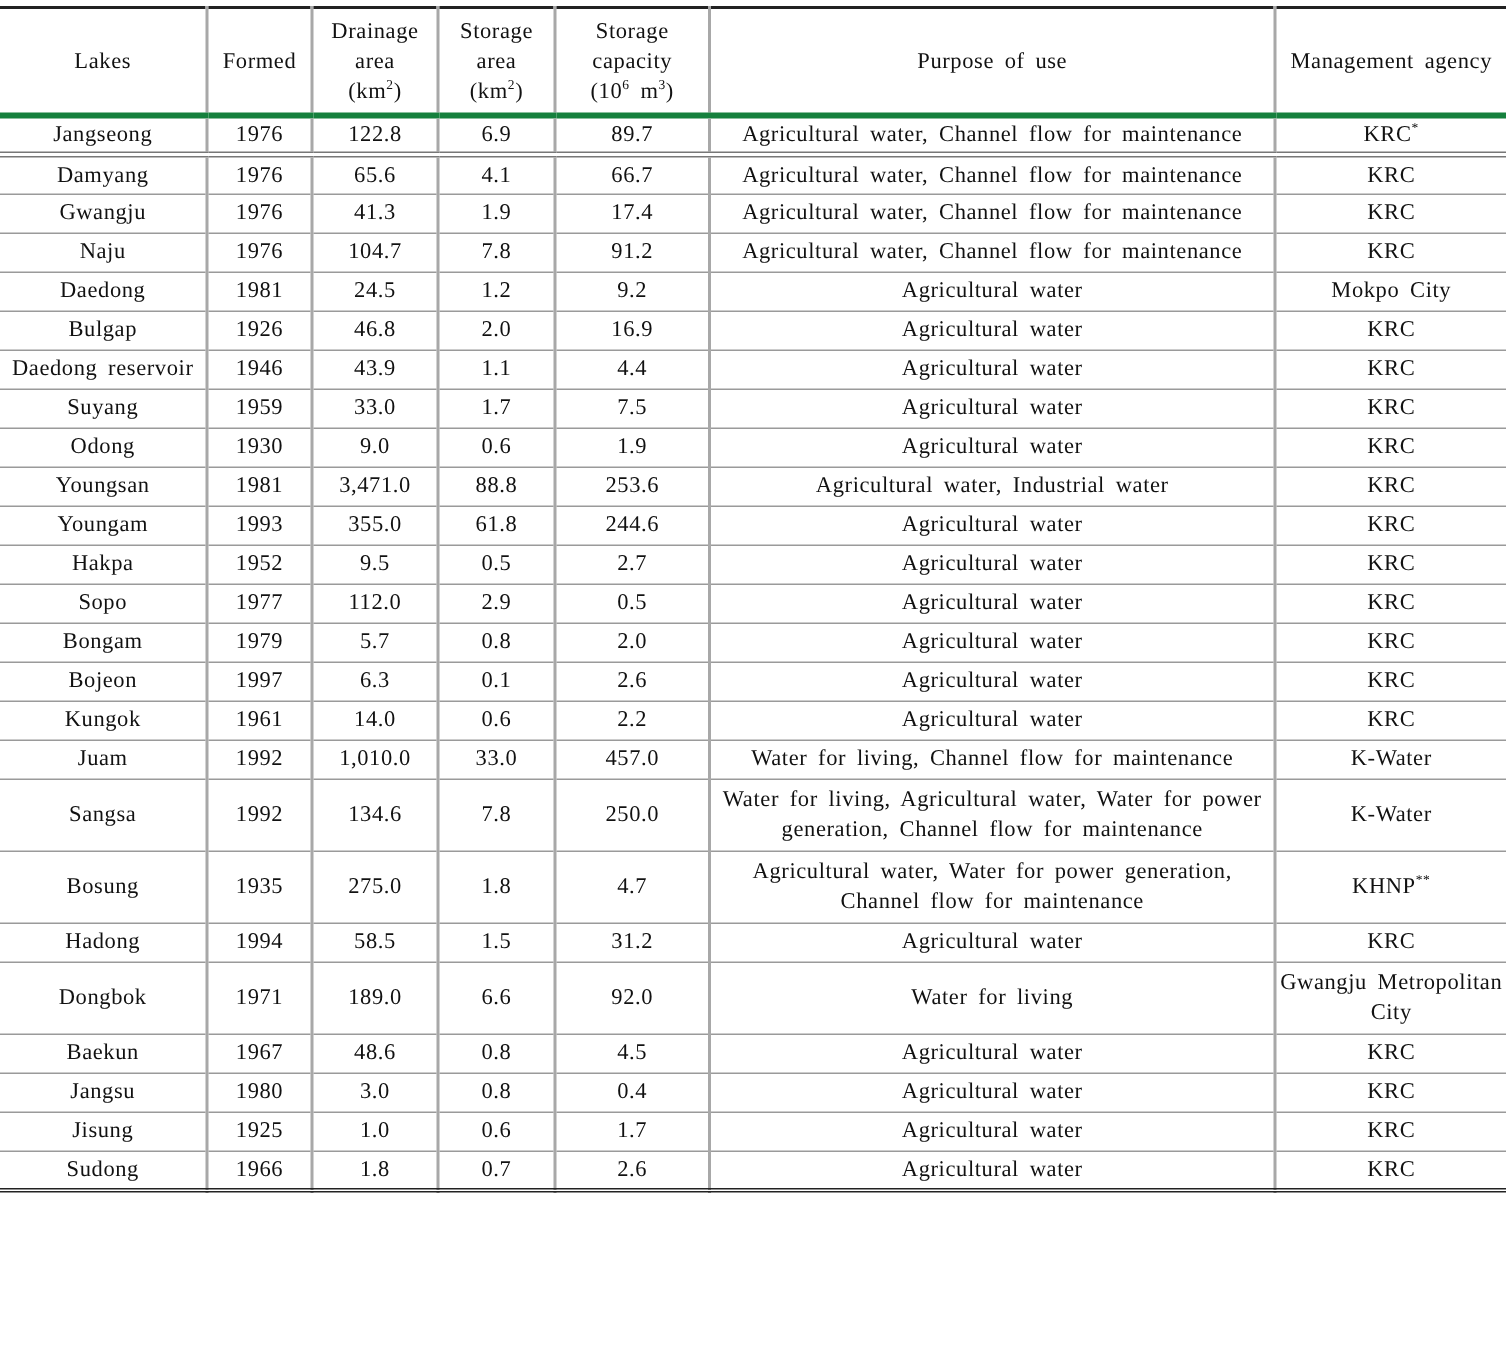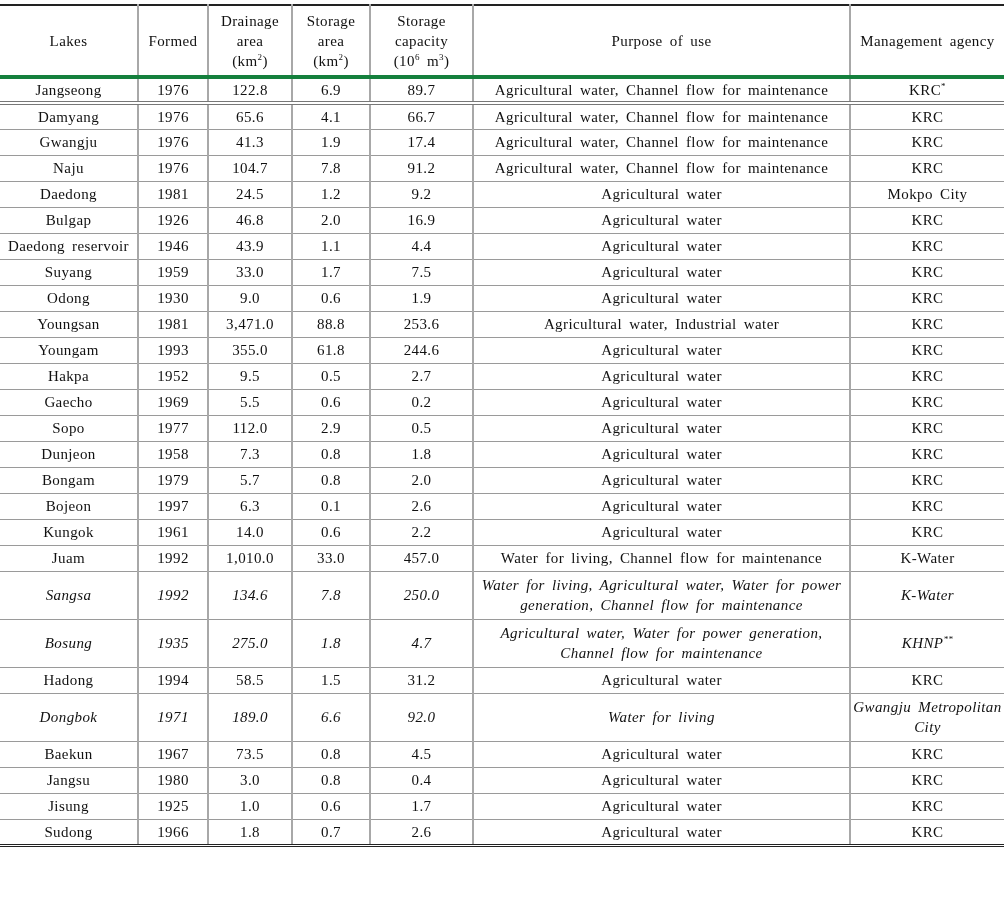--- a/index.html
+++ b/index.html
@@ -29,21 +29,21 @@
       border-left: 2px solid #a8a8a8;
       border-bottom: 1px solid #9a9a9a;
       font-weight: normal;
       letter-spacing: 0.4px;
       word-spacing: 3px;
       line-height: 20px;
     }
     th:first-child, td:first-child { border-left: none; }
     thead th { height: 69px; line-height: 20px; border-bottom: 4px solid #15803d; }
     tbody tr { height: 26px; }
-    tbody tr.tall { height: 48px; font-style: italic; }
+    tbody tr.tall { height: 48px; }
     tbody tr.first td { border-bottom: 4px double #777; height: 22px; }
     sup { font-size: 9px; line-height: 0; vertical-align: 6px; }
   </style>
 </head>
 <body>
 
 <div class="wrap">
   <table>
     <colgroup>
       <col class="c0">
@@ -180,43 +180,25 @@
         <tr>
           <td><span>Hakpa</span></td>
           <td><span>1952</span></td>
           <td><span>9.5</span></td>
           <td><span>0.5</span></td>
           <td><span>2.7</span></td>
           <td><span>Agricultural water</span></td>
           <td><span>KRC</span></td>
         </tr>
         <tr>
-          <td><span>Gaecho</span></td>
-          <td><span>1969</span></td>
-          <td><span>5.5</span></td>
-          <td><span>0.6</span></td>
-          <td><span>0.2</span></td>
-          <td><span>Agricultural water</span></td>
-          <td><span>KRC</span></td>
-        </tr>
-        <tr>
           <td><span>Sopo</span></td>
           <td><span>1977</span></td>
           <td><span>112.0</span></td>
           <td><span>2.9</span></td>
           <td><span>0.5</span></td>
-          <td><span>Agricultural water</span></td>
-          <td><span>KRC</span></td>
-        </tr>
-        <tr>
-          <td><span>Dunjeon</span></td>
-          <td><span>1958</span></td>
-          <td><span>7.3</span></td>
-          <td><span>0.8</span></td>
-          <td><span>1.8</span></td>
           <td><span>Agricultural water</span></td>
           <td><span>KRC</span></td>
         </tr>
         <tr>
           <td><span>Bongam</span></td>
           <td><span>1979</span></td>
           <td><span>5.7</span></td>
           <td><span>0.8</span></td>
           <td><span>2.0</span></td>
           <td><span>Agricultural water</span></td>
@@ -281,21 +263,21 @@
           <td><span>1971</span></td>
           <td><span>189.0</span></td>
           <td><span>6.6</span></td>
           <td><span>92.0</span></td>
           <td><span>Water for living</span></td>
           <td><span>Gwangju Metropolitan City</span></td>
         </tr>
         <tr>
           <td><span>Baekun</span></td>
           <td><span>1967</span></td>
-          <td><span>73.5</span></td>
+          <td><span>48.6</span></td>
           <td><span>0.8</span></td>
           <td><span>4.5</span></td>
           <td><span>Agricultural water</span></td>
           <td><span>KRC</span></td>
         </tr>
         <tr>
           <td><span>Jangsu</span></td>
           <td><span>1980</span></td>
           <td><span>3.0</span></td>
           <td><span>0.8</span></td>

